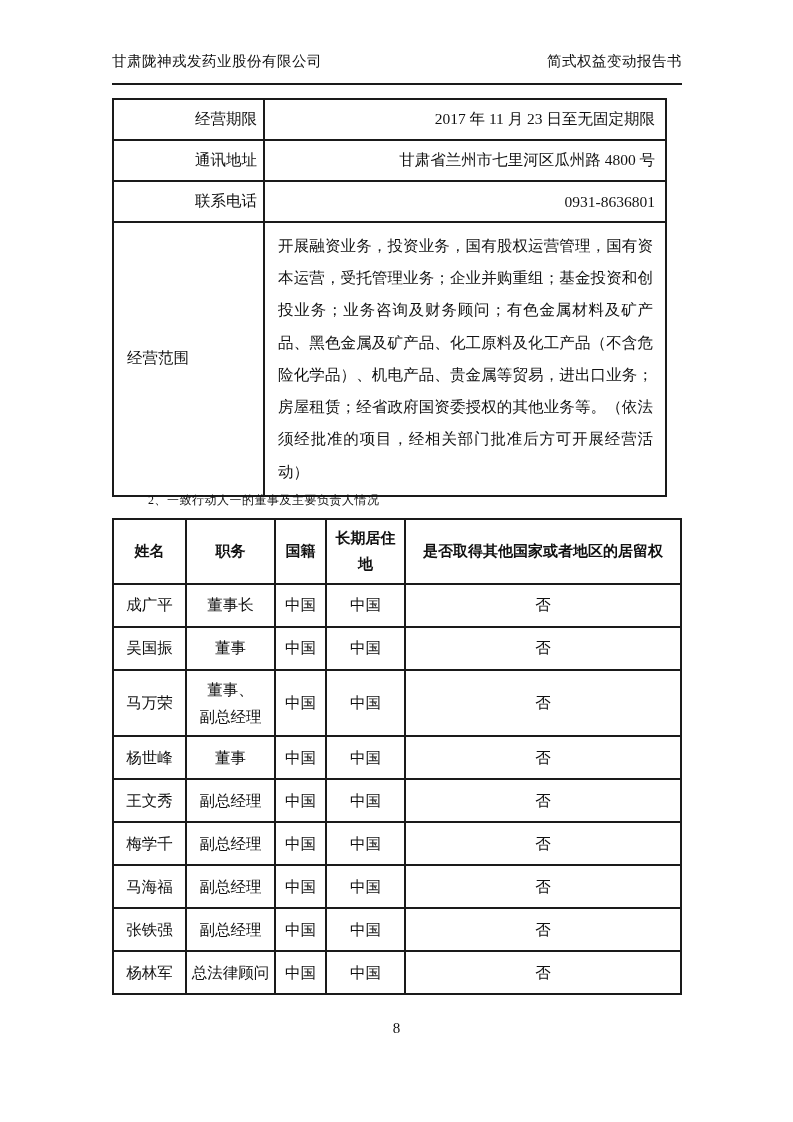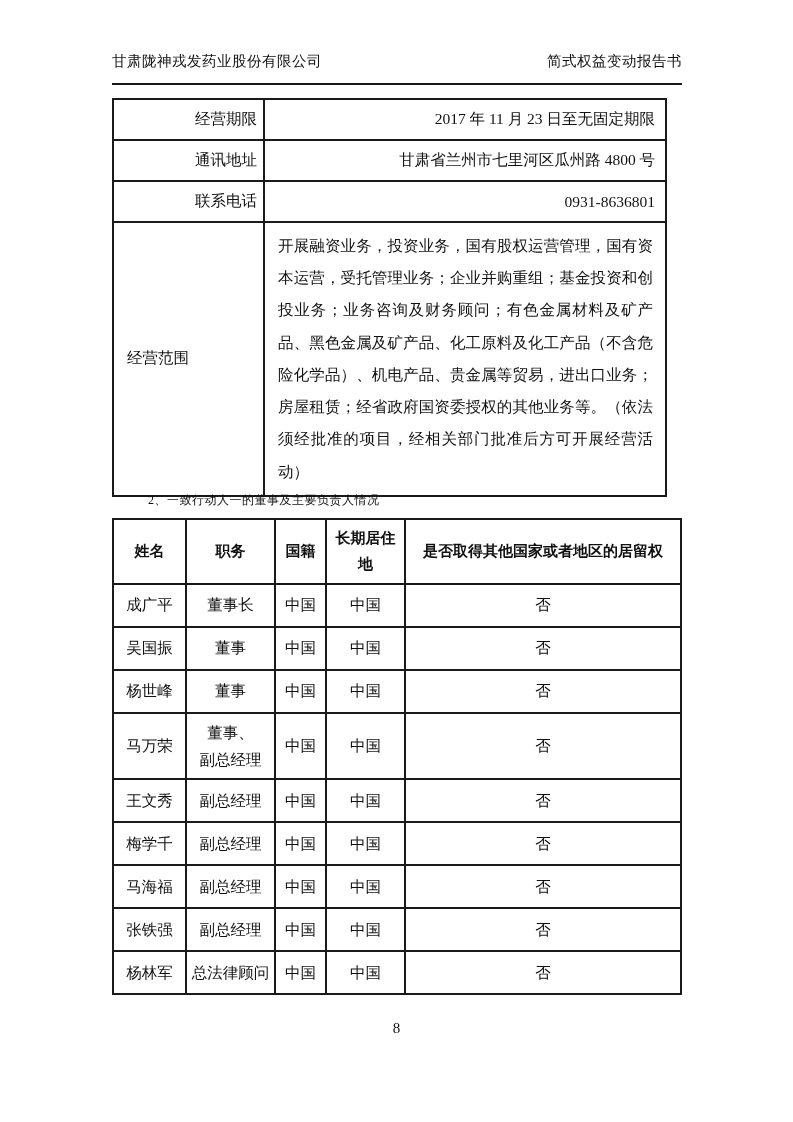--- a/index.html
+++ b/index.html
@@ -154,35 +154,35 @@
         <td>否</td>
       </tr>
       <tr>
         <td>吴国振</td>
         <td class="pos">董事</td>
         <td>中国</td>
         <td>中国</td>
         <td>否</td>
       </tr>
       <tr>
-        <td>杨世峰</td>
-        <td class="pos">董事</td>
-        <td>中国</td>
-        <td>中国</td>
-        <td>否</td>
-      </tr>
-      <tr>
         <td>马万荣</td>
         <td class="pos">董事、
 副总经理</td>
         <td>中国</td>
         <td>中国</td>
         <td>否</td>
       </tr>
       <tr>
+        <td>杨世峰</td>
+        <td class="pos">董事</td>
+        <td>中国</td>
+        <td>中国</td>
+        <td>否</td>
+      </tr>
+      <tr>
         <td>王文秀</td>
         <td class="pos">副总经理</td>
         <td>中国</td>
         <td>中国</td>
         <td>否</td>
       </tr>
       <tr>
         <td>梅学千</td>
         <td class="pos">副总经理</td>
         <td>中国</td>

